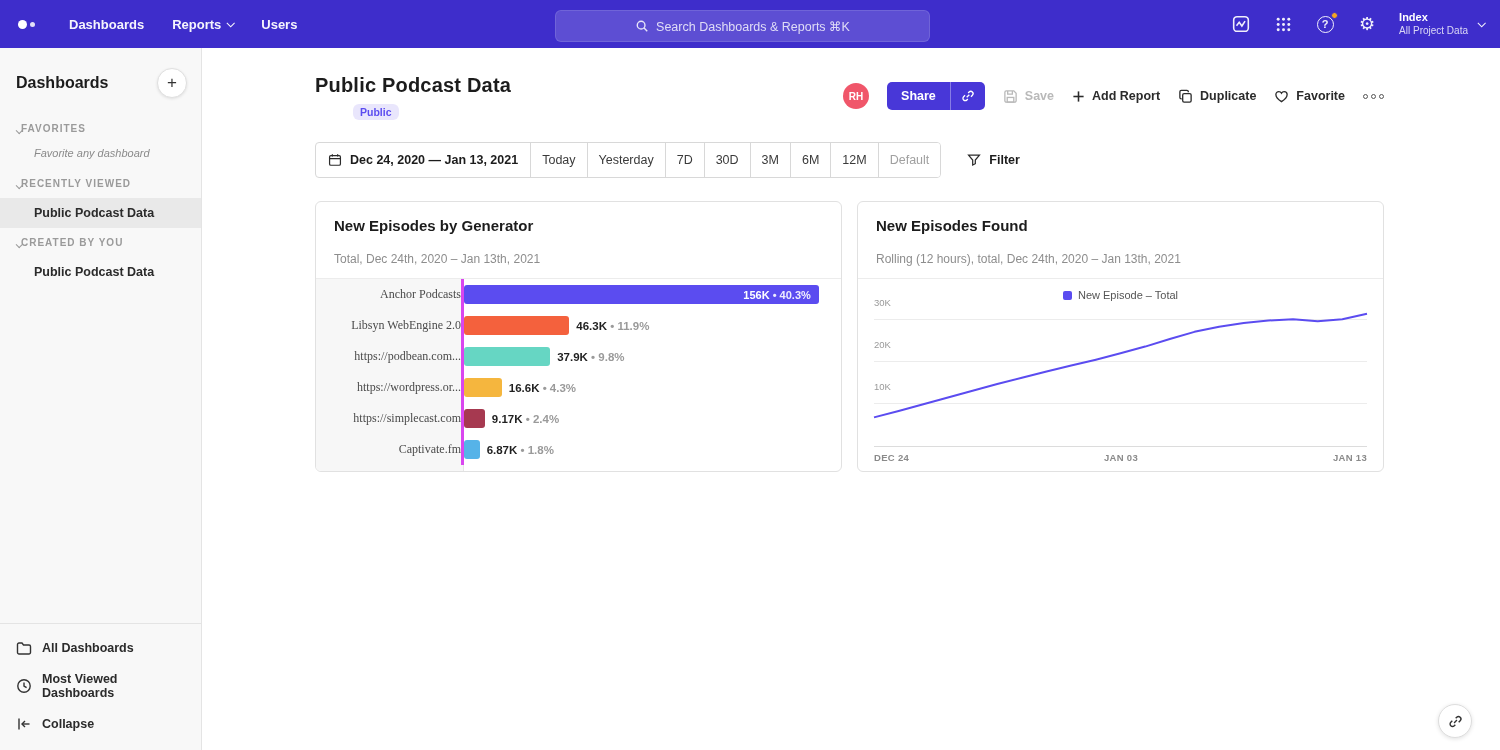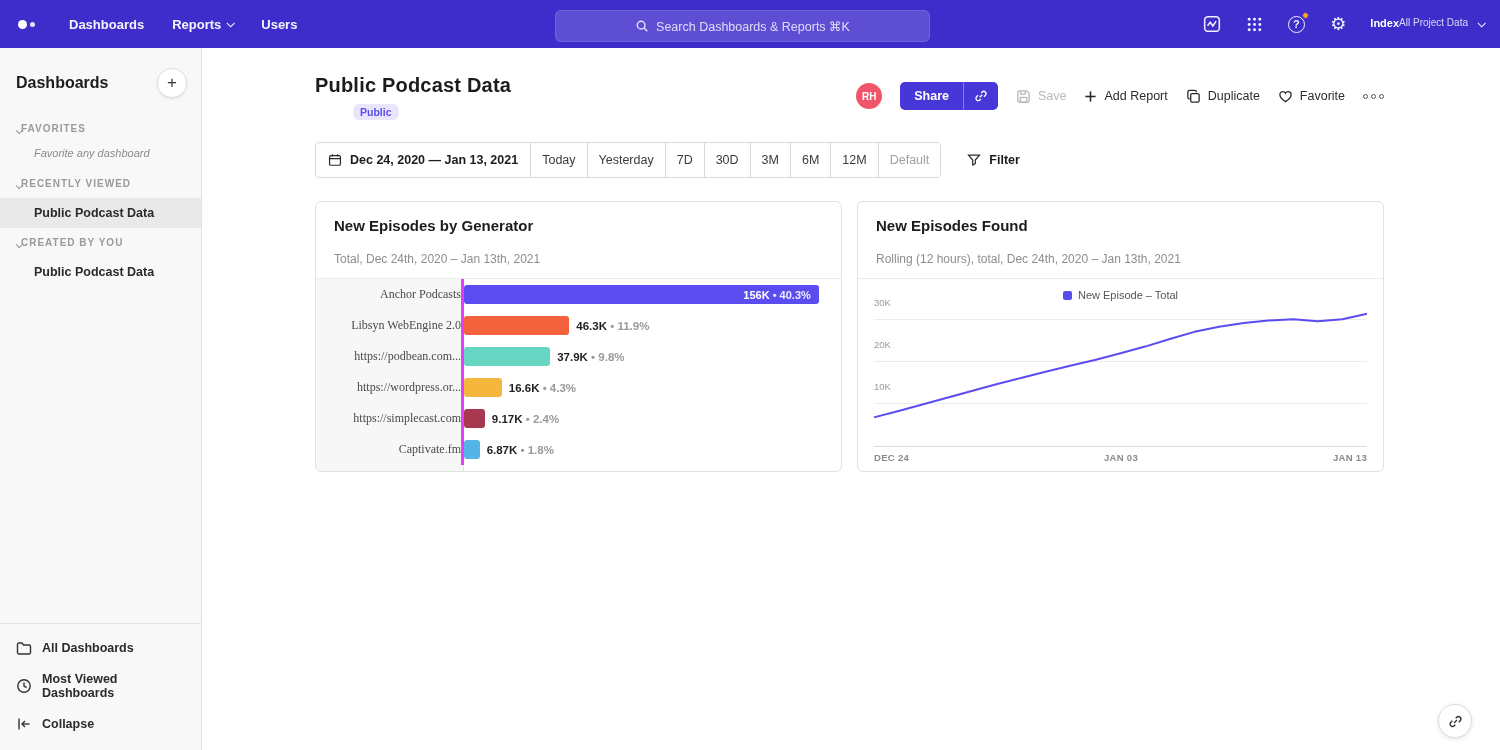--- a/index.html
+++ b/index.html
@@ -13,21 +13,21 @@
   .logo .dot2 { width:5px; height:5px; border-radius:50%; background:rgba(255,255,255,.85); }
   .nav-item { color:rgba(255,255,255,.95); font-size:13px; font-weight:600; display:flex; align-items:center; gap:6px; cursor:pointer; }
   .chev { width:6px; height:6px; border-right:1.5px solid currentColor; border-bottom:1.5px solid currentColor; transform:rotate(45deg) translateY(-1px); display:inline-block; }
   .nav-search { position:absolute; left:555px; top:10px; width:375px; height:32px; background:rgba(255,255,255,.16); border:1px solid rgba(255,255,255,.12); border-radius:6px; display:flex; align-items:center; justify-content:center; gap:7px; color:rgba(255,255,255,.8); font-size:12.5px; cursor:text; }
   .nav-right { position:absolute; right:16px; top:0; height:48px; display:flex; align-items:center; gap:22px; color:rgba(255,255,255,.92); }
   .nav-icon { width:20px; height:20px; display:flex; align-items:center; justify-content:center; cursor:pointer; position:relative; }
   .help-circle { width:17px; height:17px; border:1.5px solid rgba(255,255,255,.92); border-radius:50%; font-size:11px; font-weight:700; display:flex; align-items:center; justify-content:center; }
   .help-badge { position:absolute; top:-2px; right:-3px; width:7px; height:7px; border-radius:50%; background:#f5a623; border:1px solid #3e2dcb; }
   .gear-glyph { font-size:18px; line-height:1; }
   .project-switcher { display:flex; align-items:center; gap:10px; cursor:pointer; }
-  .project-text { display:flex; flex-direction:row; line-height:1.25; }
+  .project-text { display:flex; flex-direction:column; line-height:1.25; }
   .project-name { font-size:11px; font-weight:700; color:#fff; }
   .project-scope { font-size:10px; color:rgba(255,255,255,.8); }
 
   
   .sidebar { position:fixed; top:48px; left:0; bottom:0; width:202px; background:#f8f8f8; border-right:1px solid #e4e4e4; }
   .sidebar-head { display:flex; align-items:center; justify-content:space-between; padding:20px 14px 16px 16px; }
   .sidebar-title { font-size:16px; font-weight:700; }
   .add-btn { width:30px; height:30px; border-radius:50%; background:#fff; border:1px solid #e0e0e0; box-shadow:0 1px 3px rgba(0,0,0,.1); font-size:17px; color:#333; display:flex; align-items:center; justify-content:center; cursor:pointer; }
   .section-head { display:flex; align-items:flex-end; padding:9px 16px; color:#9a9a9a; font-size:10px; font-weight:700; letter-spacing:1px; cursor:pointer; }
   .section-head .chev { border-color:#9a9a9a; width:5px; height:5px; }
@@ -41,21 +41,21 @@
   
   .main { position:absolute; top:48px; left:202px; right:0; bottom:0; background:#fff; padding:26px 116px 0 113px; }
   .page-head { display:flex; align-items:flex-start; justify-content:space-between; }
   .page-title { font-size:20px; font-weight:700; letter-spacing:.2px; }
   .badge { display:inline-block; margin-top:7px; background:#e9e6fc; color:#5b4cf0; font-size:10.5px; font-weight:600; padding:2px 7px; border-radius:6px;margin-left:38px; }
   .actions { display:flex; align-items:center; gap:18px; margin-top:8px; }
   .avatar { width:26px; height:26px; border-radius:50%; background:#f0566a; color:#fff; font-size:10px; font-weight:700; display:flex; align-items:center; justify-content:center; }
   .share-split { display:flex; border-radius:5px; overflow:hidden; cursor:pointer; }
   .share-main { background:#4837d8; color:#fff; font-size:12.5px; font-weight:700; padding:7px 14px; }
   .share-link { background:#4837d8; color:#fff; padding:7px 10px; border-left:1px solid rgba(255,255,255,.35); display:flex; align-items:center; }
-  .action-btn { display:flex; align-items:center; gap:7px; font-size:12.5px; font-weight:400; color:#2b2b2b; cursor:pointer; }
+  .action-btn { display:flex; align-items:center; gap:7px; font-size:12.5px; font-weight:700; color:#2b2b2b; cursor:pointer; }
   .action-btn.disabled { color:#b9b9b9; cursor:default; }
   .more-dots { display:flex; gap:3px; cursor:pointer; }
   .more-dots i { width:5px; height:5px; border:1.5px solid #555; border-radius:50%; display:block; }
 
   
   .date-row { display:flex; align-items:center; margin-top:22px; gap:26px; }
   .date-group { display:flex; align-items:stretch; border:1px solid #d8d8d8; border-radius:4px; overflow:hidden; height:36px; }
   .date-range { display:flex; align-items:center; gap:8px; padding:0 12px; font-size:12.5px; font-weight:700; border-right:1px solid #d8d8d8; cursor:pointer; }
   .preset-btn { background:#fff; border:none; border-right:1px solid #d8d8d8; padding:0 11px; font-size:12.5px; color:#3a3a3a; font-family:inherit; cursor:pointer; }
   .preset-btn:last-child { border-right:none; }

